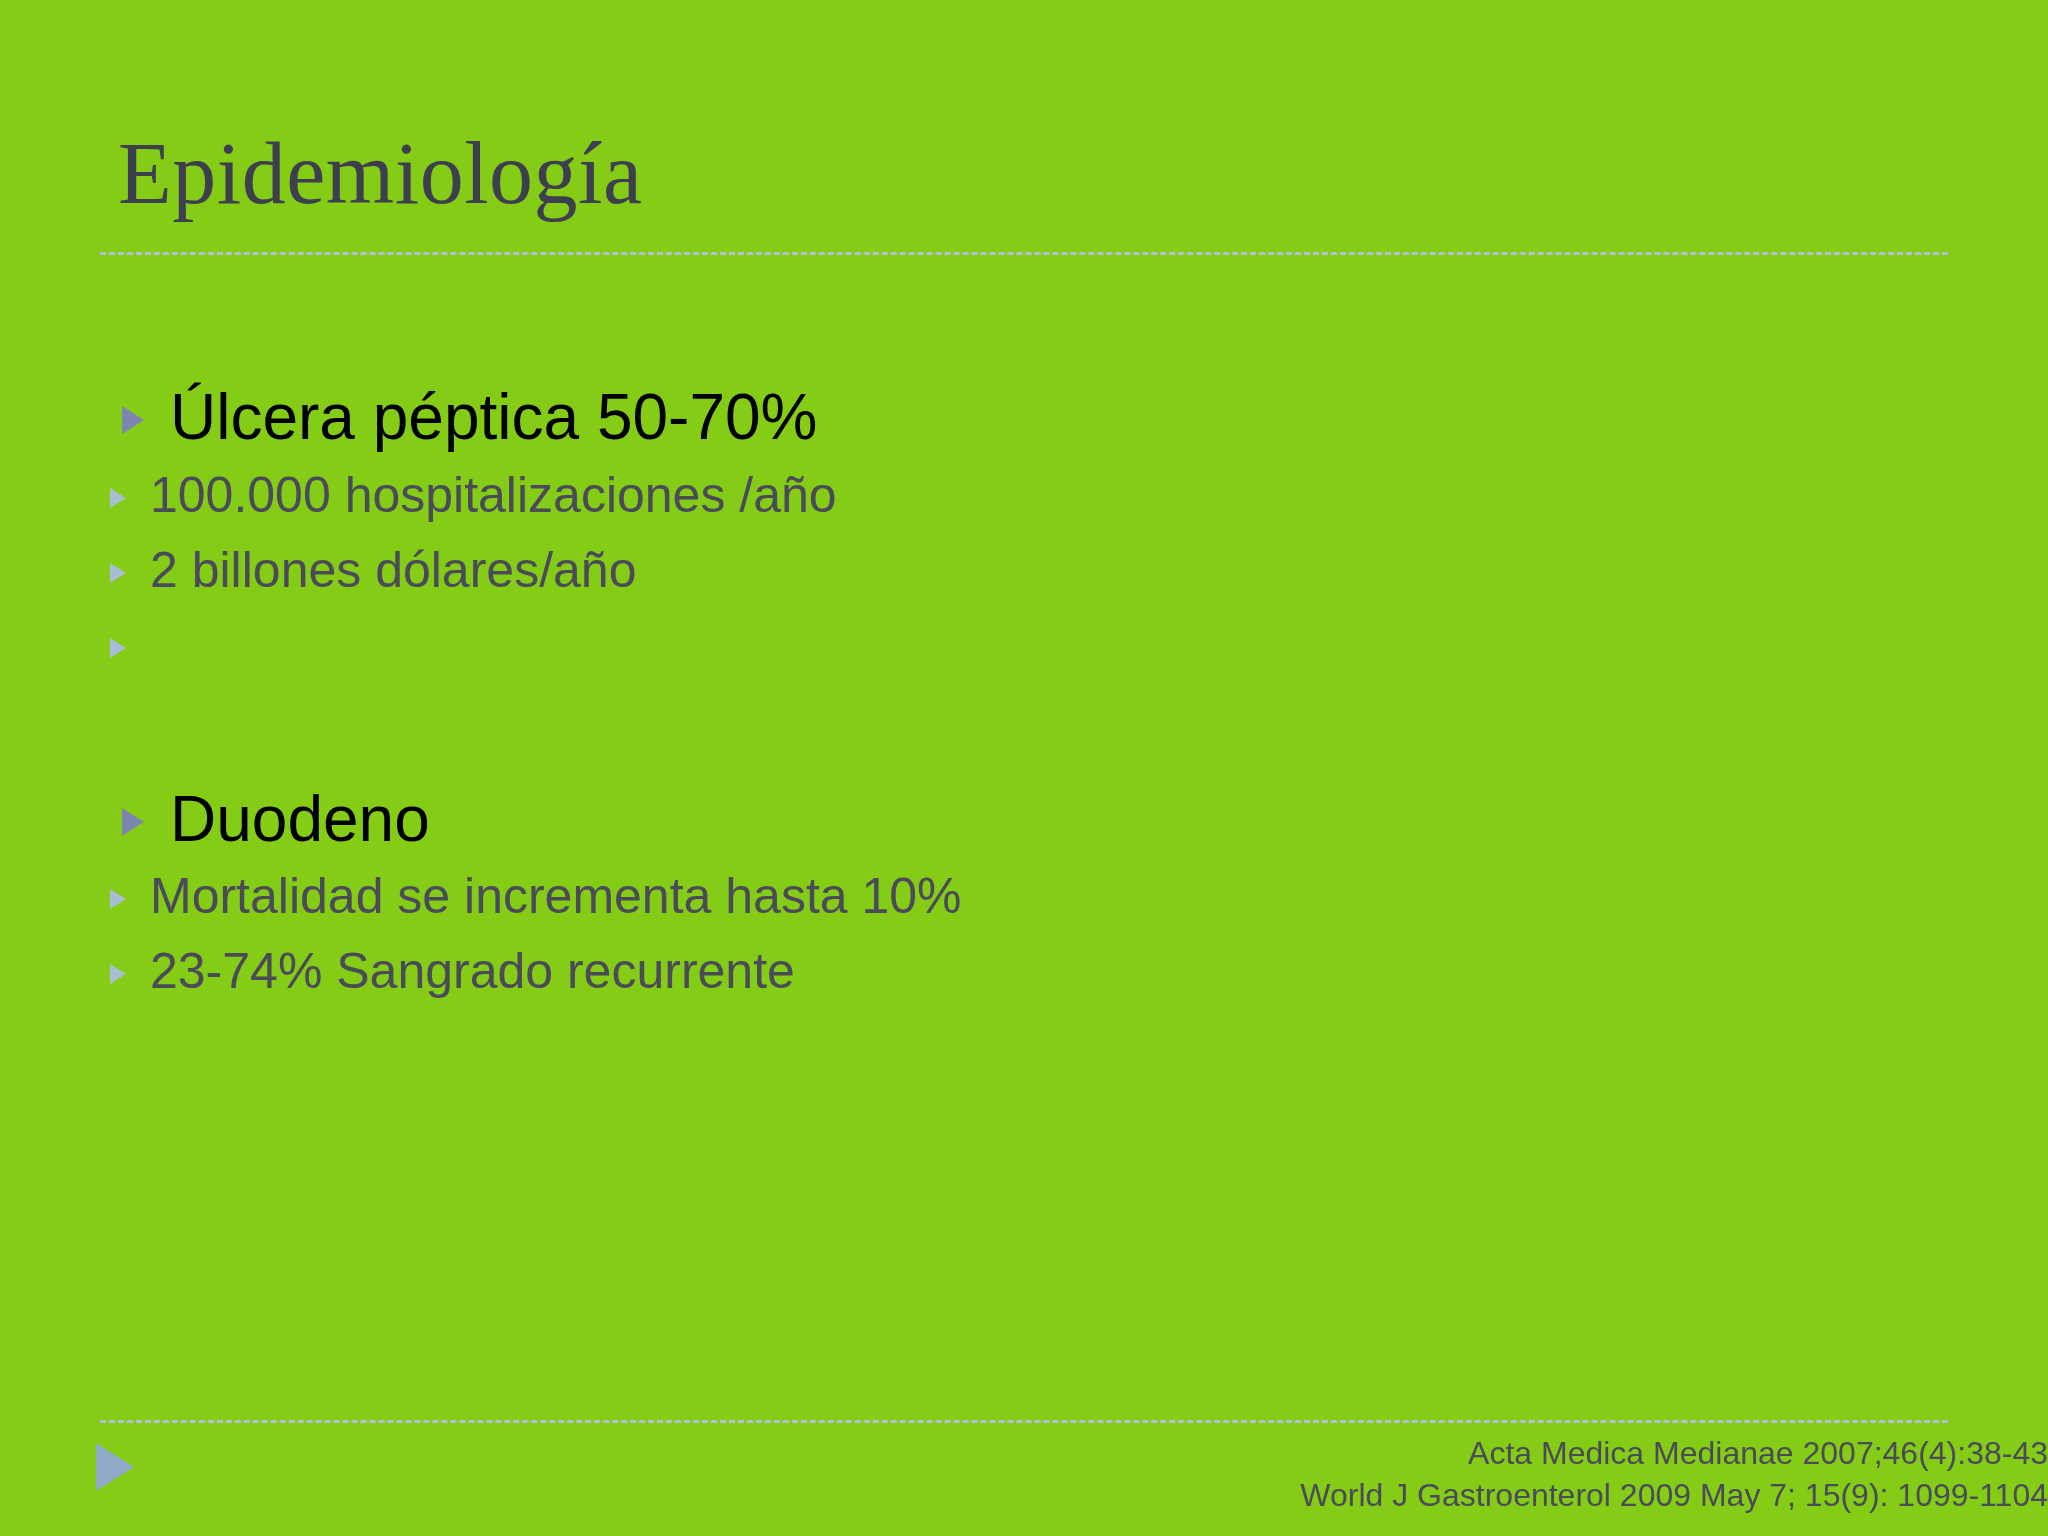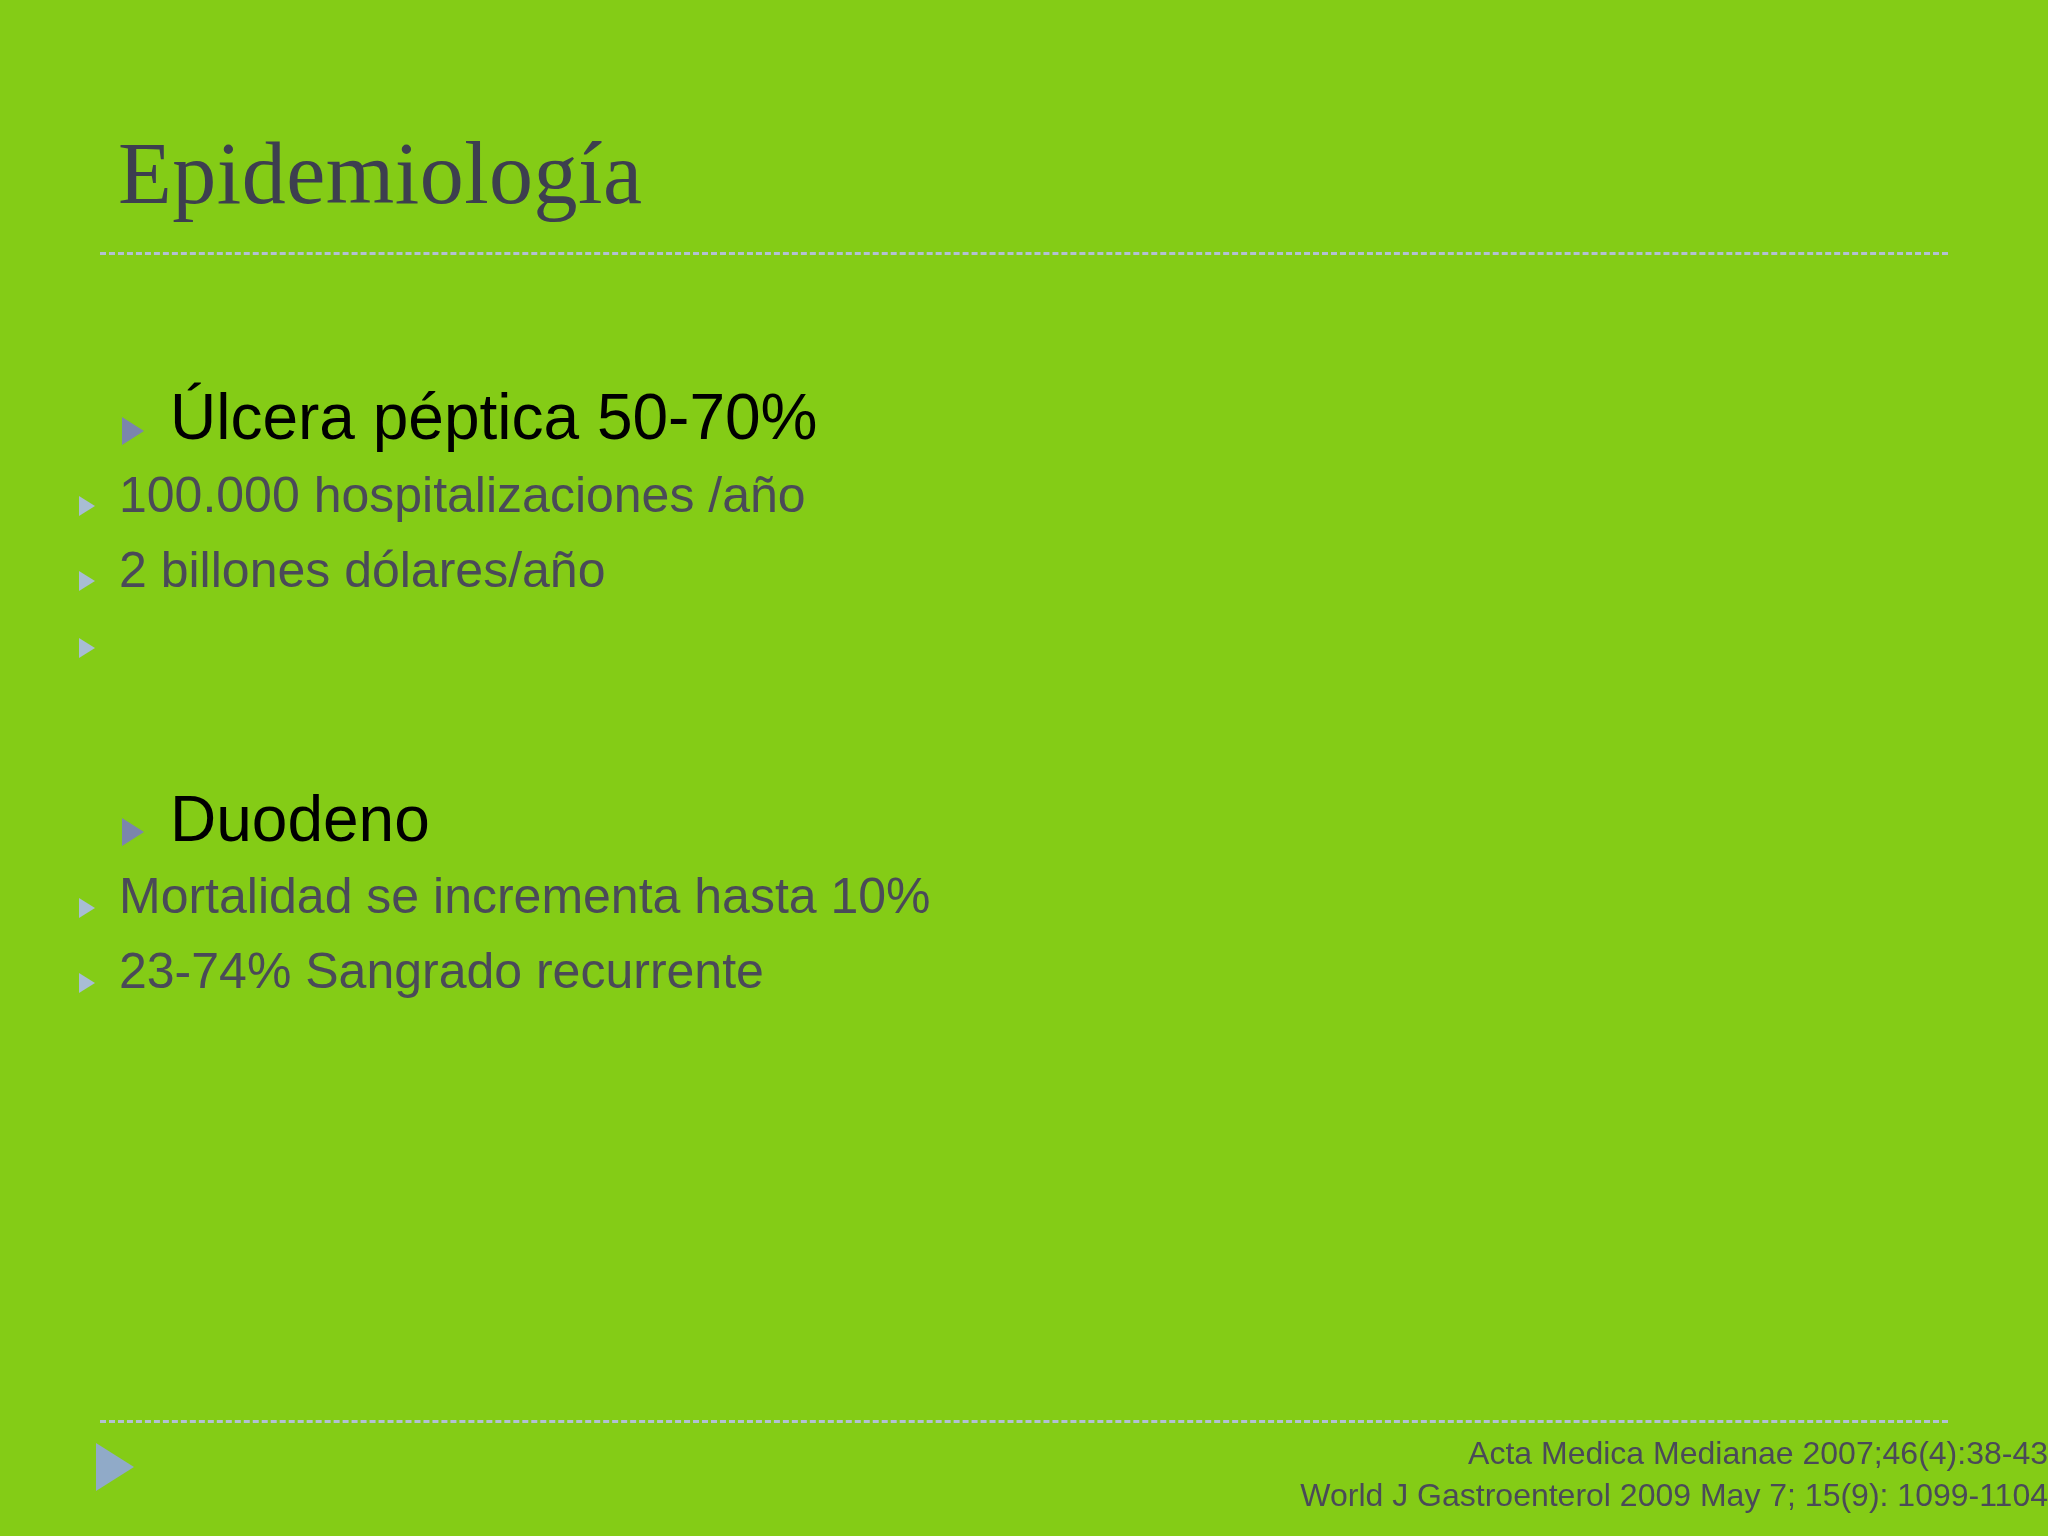--- a/index.html
+++ b/index.html
@@ -49,21 +49,21 @@
   
   .body {
     position: absolute;
     left: 0;
     top: 380px;
     width: 2048px;
   }
 
   .bullet {
     display: flex;
-    align-items: center;
+    align-items: flex-start;
     position: relative;
   }
 
   
   .lvl1 {
     padding-left: 122px;
     margin-bottom: 10px;
   }
   .lvl1 .tri {
     width: 0; height: 0;
@@ -76,21 +76,21 @@
   }
   .lvl1 .txt {
     font-size: 64px;
     line-height: 1.18;
     color: #000000;
     white-space: nowrap;
   }
 
   
   .lvl2 {
-    padding-left: 79px;
+    padding-left: 110px;
     margin-bottom: 16px;
   }
   .lvl2 .tri {
     width: 0; height: 0;
     border-left: 16px solid #a8bdd4;
     border-top: 10px solid transparent;
     border-bottom: 10px solid transparent;
     margin-top: 22px;
     margin-right: 24px;
     flex: none;

